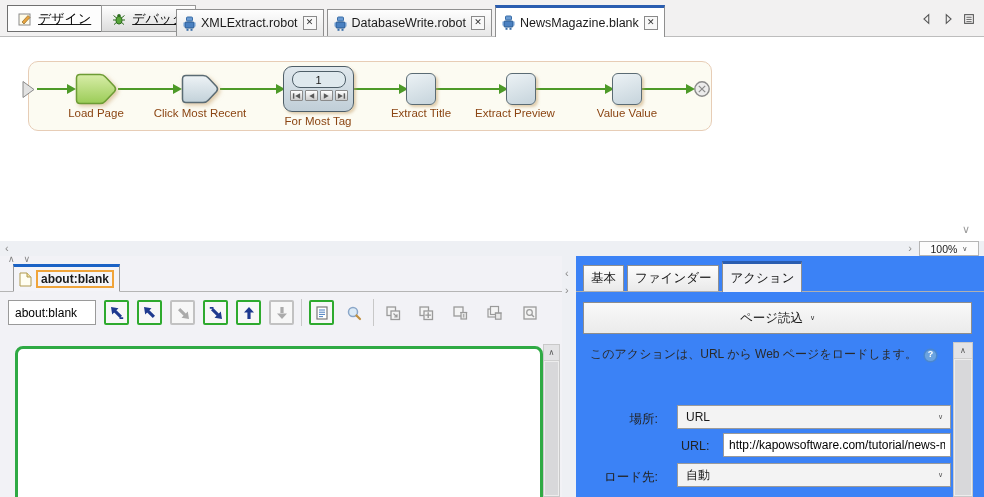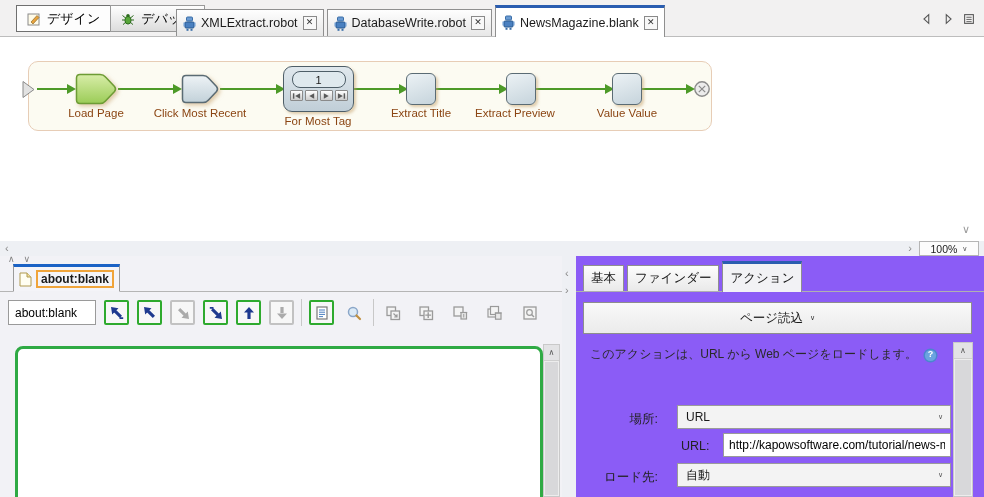--- a/index.html
+++ b/index.html
@@ -2,21 +2,21 @@
 <html><head>
 <meta charset="utf-8">
 <style>
 * { margin:0; padding:0; box-sizing:border-box; }
 html,body { width:984px; height:497px; overflow:hidden; }
 body { font-family:"Liberation Sans","DejaVu Sans",sans-serif; background:#fff; position:relative; color:#1a1a1a; }
 .abs { position:absolute; }
 
 
 .topbar { position:absolute; left:0; top:0; width:984px; height:37px; background:#f2f1f1; border-bottom:1px solid #bdbdbd; }
-.mode-group { position:absolute; left:16px; top:5px; display:flex; }
+.mode-group { position:absolute; left:7px; top:5px; display:flex;text-decoration:underline; }
 .mode-btn { height:27px; display:inline-flex; align-items:center; gap:6px; font-size:13px; padding:0 10px; cursor:default; }
 .mode-btn.sel { background:#fdfdfd; border:1px solid #6f6f6f; }
 .mode-btn.plainb { background:linear-gradient(#fefefe,#dcdcdc); border:1px solid #9a9a9a; margin-left:-1px; }
 .robot-tabs { position:absolute; left:176px; bottom:0; display:flex; align-items:flex-end; gap:3px; }
 .rtab { height:27px; display:flex; align-items:center; gap:5px; padding:4px 6px; font-size:12.5px;
   background:linear-gradient(#fefefe,#e7e7e7); border:1px solid #8f8f8f; border-bottom:none; }
 .rtab.active { height:32px; background:#fff; border-top:3px solid #2a5db0; margin-bottom:-1px; }
 .closebox { width:14px; height:14px; border:1px solid #8a8a8a; background:#f8f8f8; font-size:9px;
   line-height:11px; text-align:center; color:#333; }
 .tabnav { position:absolute; right:8px; top:12px; display:flex; gap:7px; }
@@ -70,21 +70,21 @@
 .browser-view { position:absolute; left:15px; top:90px; width:528px; height:160px; background:#fff;
   border:3px solid #2faa44; border-radius:8px; }
 .sb { position:absolute; background:#ededed; border:1px solid #c9c9c9; }
 .sb-btn { height:16px; display:flex; align-items:center; justify-content:center; font-size:8px;
   color:#555; background:#e3e3e5; border-bottom:1px solid #cfcfcf; }
 .sb-thumb { position:absolute; left:1px; right:1px; top:17px; bottom:1px; background:#d8d8da; }
 
 .vsplit { position:absolute; left:562px; top:0; width:14px; height:241px; background:#eef0f4; }
 .vsplit .chev { position:absolute; left:3px; }
 
-.right-panel { position:absolute; left:576px; top:0; width:408px; height:241px; background:#8b5cf6; }
+.right-panel { position:absolute; left:576px; top:0; width:408px; height:241px; background:#3b82f6; }
 .ptab-strip { position:absolute; left:0; top:9px; width:408px; height:27px; border-bottom:1px solid #b0b0b0;
   display:flex; align-items:flex-end; padding-left:7px; gap:3px; }
 .ptab { height:26px; display:flex; align-items:center; padding:0 7px; font-size:12.5px;
   background:linear-gradient(#fdfdfd,#e9e9e9); border:1px solid #8f8f8f; border-bottom:none; }
 .ptab.active { height:31px; background:#f2f2f5; border-top:3px solid #2a5db0; margin-bottom:-1px; }
 .action-select { position:absolute; left:7px; top:46px; width:389px; height:32px;
   background:linear-gradient(#f9f9f9,#ebebeb); border:1px solid #8d8d8d; display:flex; align-items:center;
   justify-content:center; gap:7px; font-size:12.5px; }
 .action-select .dd { font-size:7px; color:#333; }
 .desc { position:absolute; left:14px; top:90px; font-size:12px; color:#2a2a2a; }

